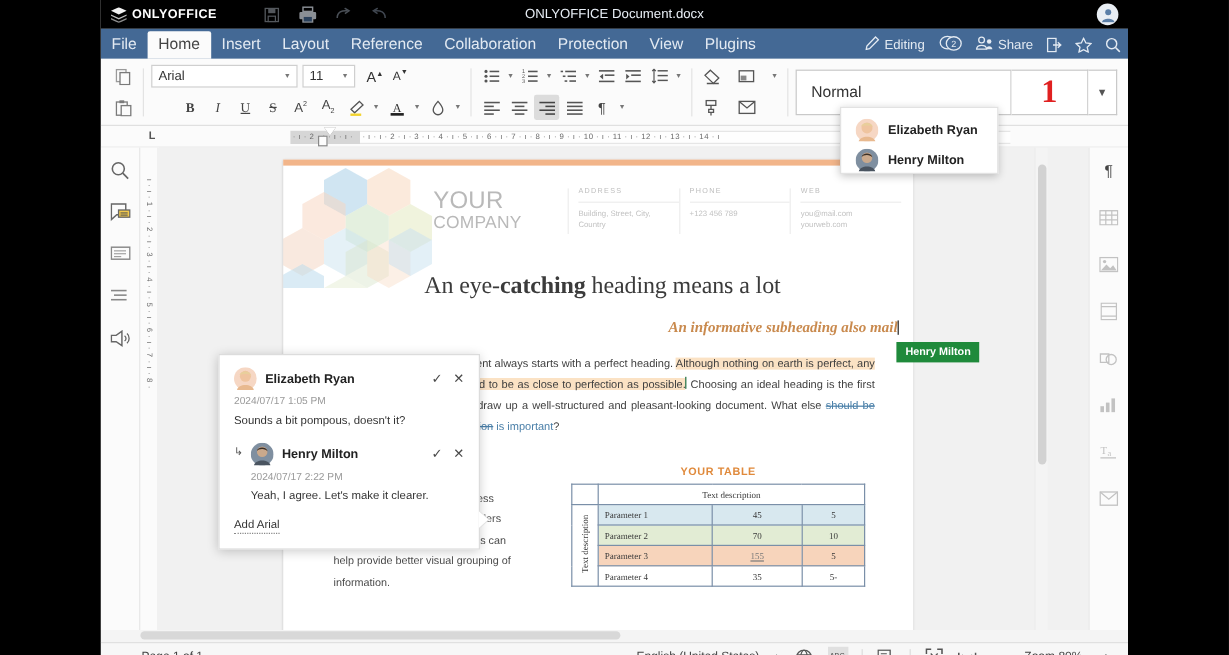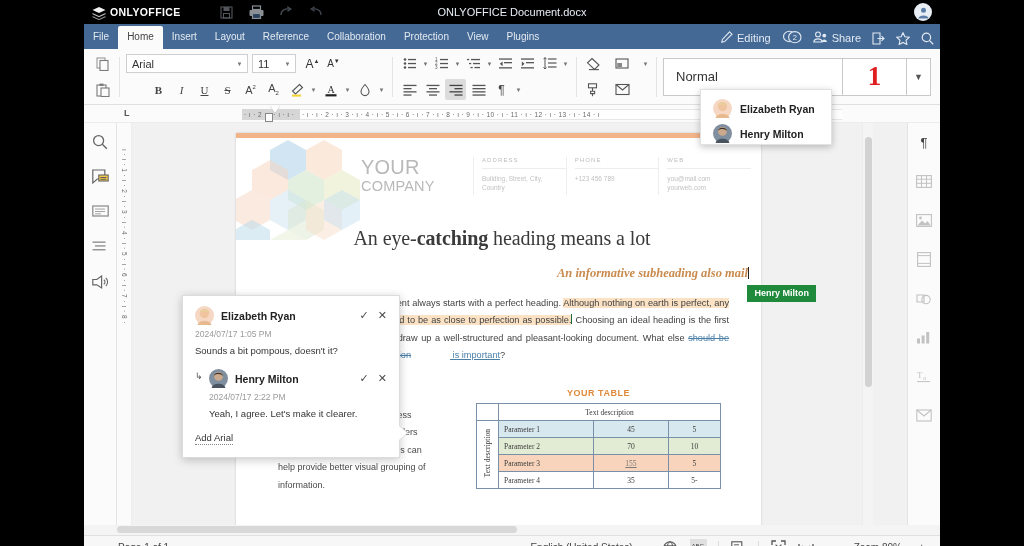--- a/index.html
+++ b/index.html
@@ -43,21 +43,21 @@
     display: flex; align-items: center; justify-content: center;
   }
 
   
   .menubar {
     height: 25px; background: #446995;
     display: flex; align-items: flex-end;
     position: relative;
   }
   .tab {
-    font-size: 10px; color: #e3eaf2;
+    font-size: 13px; color: #e3eaf2;
     padding: 4px 9px 5px 9px; line-height: 14px;
     cursor: default; white-space: nowrap;
   }
   .tab.active { background: #fbfbfb; color: #444; border-radius: 2px 2px 0 0; }
   .menu-right {
     position: absolute; right: 6px; bottom: 3px;
     display: flex; align-items: center; gap: 11px;
     color: #e3eaf2; font-size: 11px;
   }
   .mr-item { display: flex; align-items: center; gap: 4px; }
@@ -213,21 +213,21 @@
 
   .globe-ico { position:absolute; left:17px; top:168px; width:52px; height:48px; }
 
   .para {
     position:absolute; left:78px; top:162px; width:415px;
     font-size:9.2px; color:#3f3f3f; line-height:17.4px;
     text-align:justify; text-indent:16px;
   }
   .hl { background:#fbe2c4; }
   .strike { text-decoration: line-through; color:#4a7fa8; }
-  .uline { text-decoration: underline; color:#4a7fa8;margin-left:39px; }
+  .uline { color:#4a7fa8; }
   .cursor-bar { display:inline-block; width:1px; height:10px; background:#1f6b3b; vertical-align:-1px;}
 
   .henry-tag {
     position:absolute; left:668px; top:314px;
     background:#1f8a3b; color:#fff;
     font-size:9px; font-weight:bold;
     padding:3px 7px 4px 7px; z-index:20;
     white-space:nowrap;
   }
 

